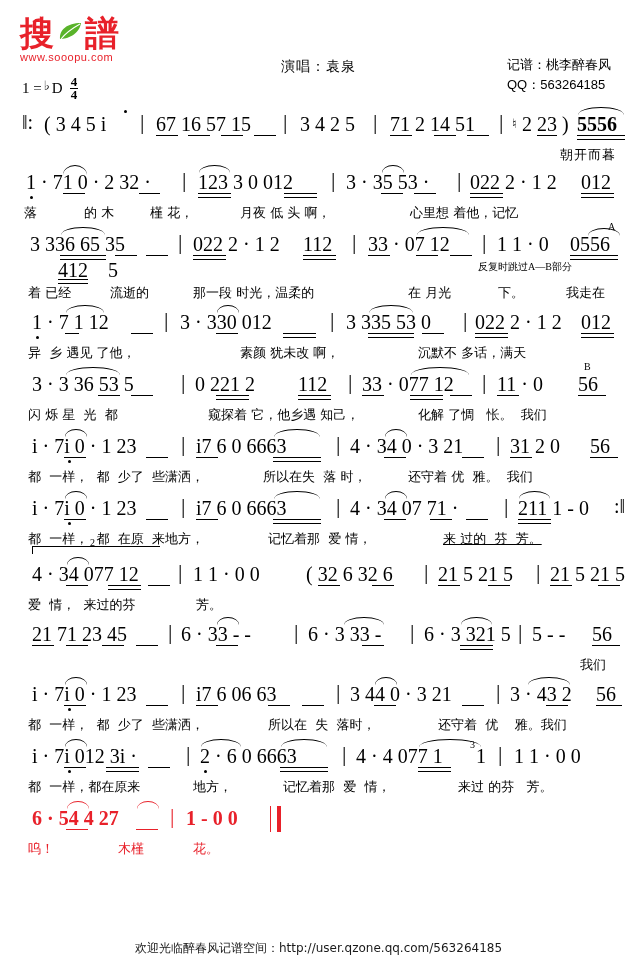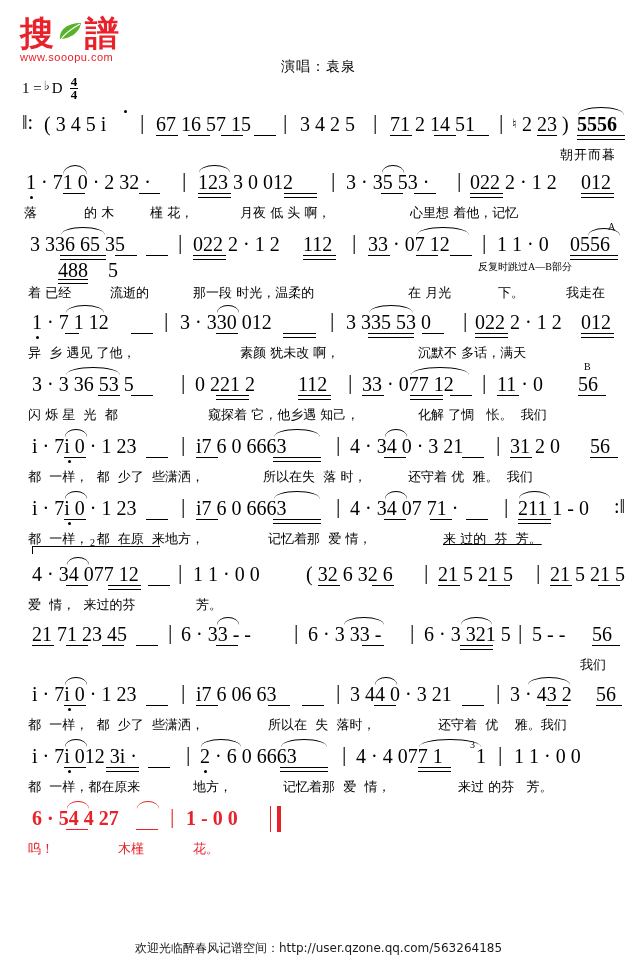--- a/index.html
+++ b/index.html
@@ -212,20 +212,28 @@
       <span class="logo-char">譜</span>
     </div>
     <div class="logo-url">www.sooopu.com</div>
   </div>
 
 
   <div class="singer">
     <span>演唱：</span><span>袁泉</span>
   </div>
 
+  <div class="credits">
+    <div>
+      <span>记谱：</span><span>桃李醉春风</span>
+    </div>
+    <div class="qq">
+      <span>QQ：</span><span>563264185</span>
+    </div>
+  </div>
 
   <div class="keysig">
     <span>1 =</span>
     <span class="flat">♭</span>
     <span>D</span>
     <span class="meter">
       <span class="num">4</span>
       <span class="den">4</span>
     </span>
   </div>
@@ -324,21 +332,21 @@
       <span class="slur" style="left:399px;top:-1px;width:52px;"></span>
       <span class="glyph bar" style="left:464px;top:3px;">|</span>
       <span class="glyph n" style="left:479px;top:6px;">1 1 · 0</span>
       <span class="glyph n" style="left:552px;top:6px;">0556</span>
       <span class="beam" style="left:552px;top:27px;width:48px;"></span>
       <span class="beam" style="left:552px;top:31px;width:48px;"></span>
       <span class="glyph tiny" style="left:590px;top:-6px;">A</span>
       <span class="slur" style="left:570px;top:0px;width:32px;"></span>
     </div>
     <div class="notes-line" style="height:20px;">
-      <span class="glyph n" style="left:40px;top:-4px;">488</span>
+      <span class="glyph n" style="left:40px;top:-4px;">412</span>
       <span class="beam" style="left:40px;top:15px;width:30px;"></span>
       <span class="beam" style="left:40px;top:19px;width:30px;"></span>
       <span class="glyph n" style="left:90px;top:-4px;">5</span>
       <span class="glyph tiny" style="left:460px;top:-2px;color:#000;">反复时跳过A—B部分</span>
     </div>
     <div class="lyrics-line">
       <span class="glyph" style="left:10px;top:2px;">着 已经</span>
       <span class="glyph" style="left:92px;top:2px;">流逝的</span>
       <span class="glyph" style="left:175px;top:2px;">那一段 时光，温柔的</span>
       <span class="glyph" style="left:390px;top:2px;">在 月光</span>

